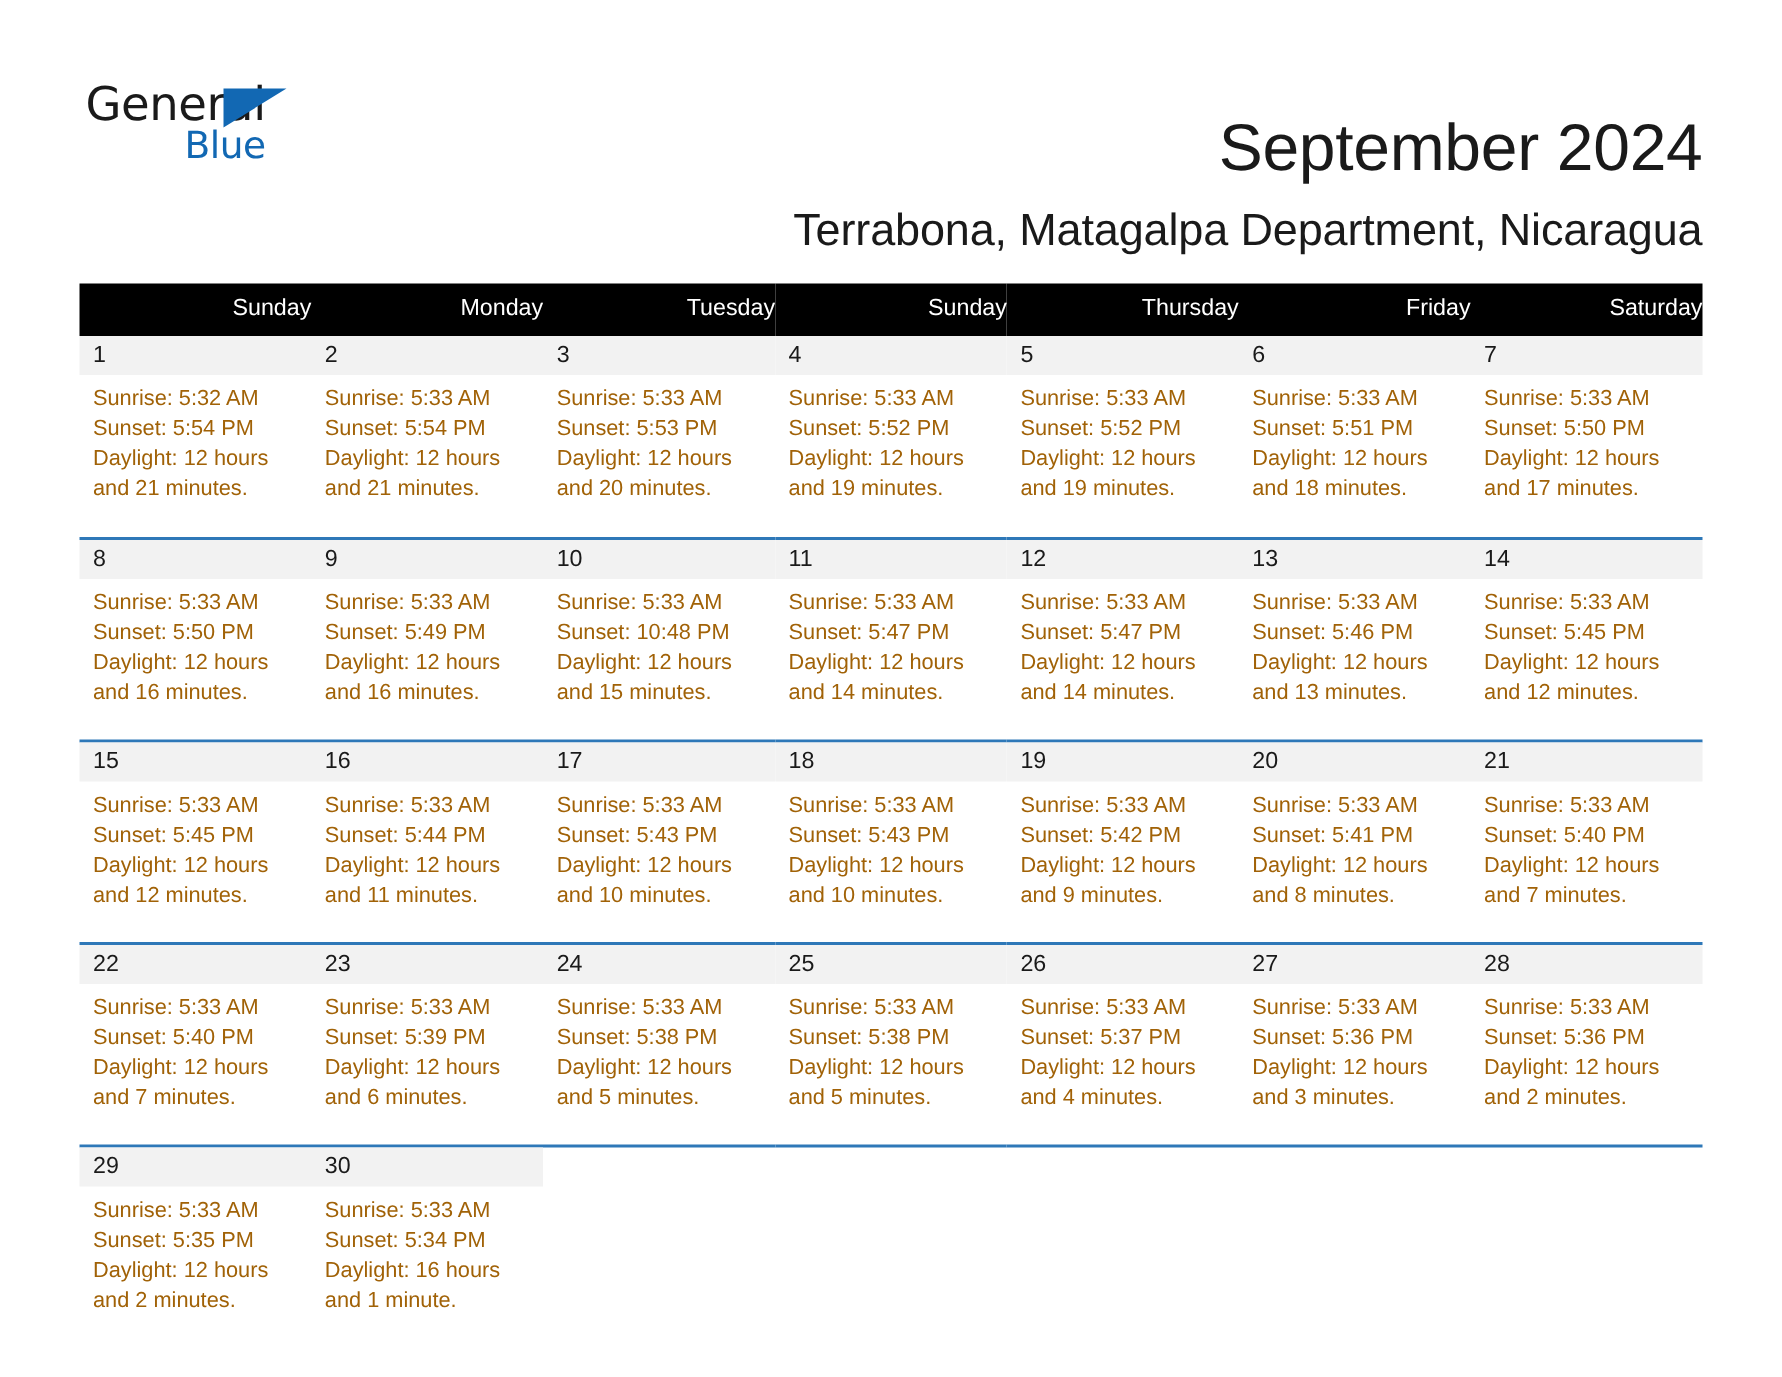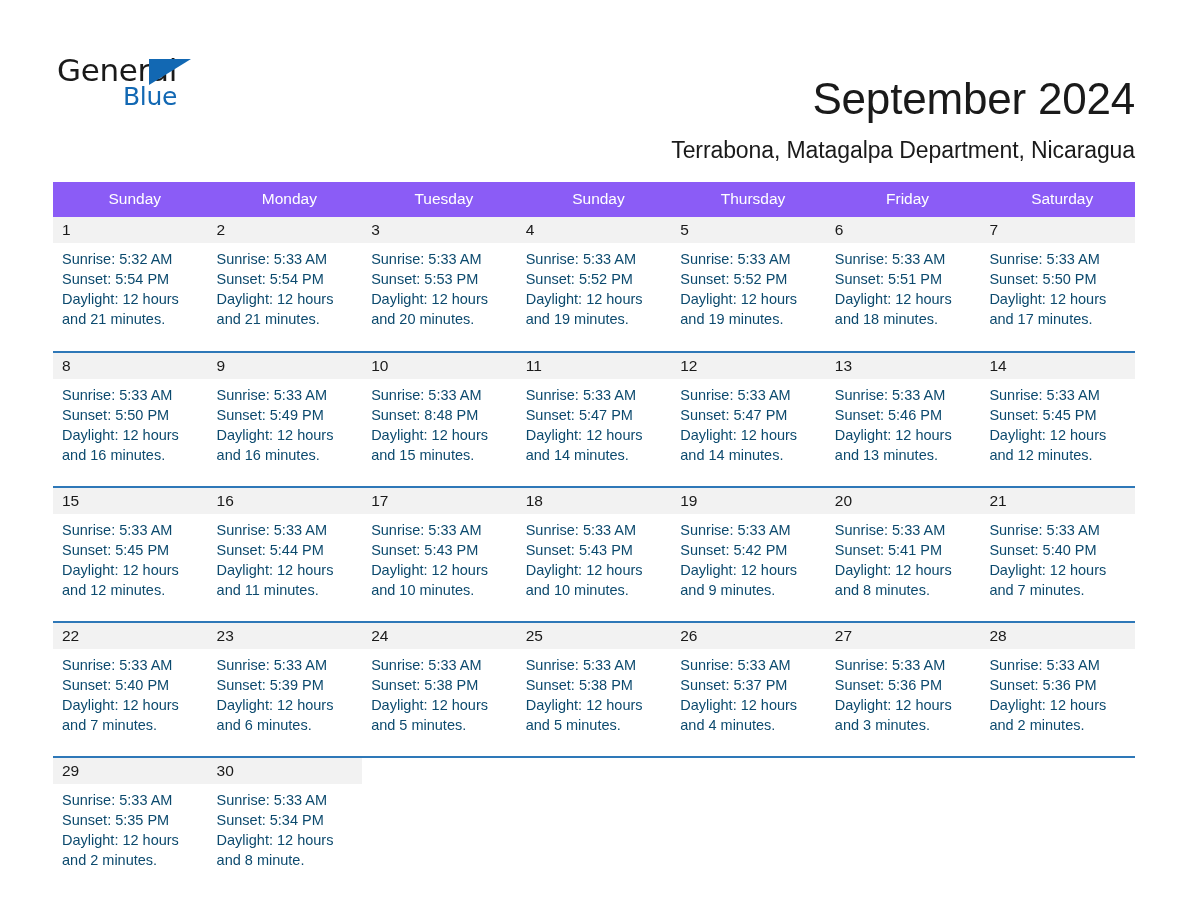--- a/index.html
+++ b/index.html
@@ -73,42 +73,42 @@
   }
   .month-title {
     font-size: 44px;
     font-weight: 400;
     color: #1a1a1a;
     line-height: 1.15;
     letter-spacing: -0.2px;
     margin-top: 28px;
   }
   .location-title {
-    font-size: 23px;
+    font-size: 30px;
     font-weight: 400;
     color: #1a1a1a;
     margin-top: 12px;
     letter-spacing: -0.1px;
   }
 
   
   .calendar {
     margin-top: 18px;
     width: 1082px;
     border-collapse: collapse;
     table-layout: fixed;
   }
   .calendar col { width: 154.5px; }
 
   thead th {
-    background: #8b5cf6;
+    background: #000000;
     color: #ffffff;
     font-size: 15.5px;
     font-weight: 400;
-    text-align: center;
+    text-align: right;
     padding: 8px 0 9px 9px;
     height: 32px;
     vertical-align: middle;
   }
 
   tbody tr.week-row > td {
     vertical-align: top;
     padding: 0;
     border-top: 2px solid #2e78b8;
     height: 135px;
@@ -125,21 +125,21 @@
     color: #1a1a1a;
     padding: 4px 0 5px 9px;
     height: 26px;
     line-height: 17px;
   }
   .cell.blank .daynum { background: transparent; }
   .info {
     padding: 6px 9px 0 9px;
     font-size: 14.5px;
     line-height: 20px;
-    color: #0c4a6e;
+    color: #a16207;
   }
   .info div { white-space: nowrap; }
   .info .daylight { white-space: normal; }
 </style>
 </head>
 <body>
 
 <div class="page">
 
   <div class="header">
@@ -270,21 +270,21 @@
                 <div>Sunset: 5:49 PM</div>
                 <div class="daylight">Daylight: 12 hours and 16 minutes.</div>
               </div>
             </div>
           </td>
           <td>
             <div class="cell">
               <div class="daynum">10</div>
               <div class="info">
                 <div>Sunrise: 5:33 AM</div>
-                <div>Sunset: 8:48 PM</div>
+                <div>Sunset: 10:48 PM</div>
                 <div class="daylight">Daylight: 12 hours and 15 minutes.</div>
               </div>
             </div>
           </td>
           <td>
             <div class="cell">
               <div class="daynum">11</div>
               <div class="info">
                 <div>Sunrise: 5:33 AM</div>
                 <div>Sunset: 5:47 PM</div>
@@ -477,21 +477,21 @@
                 <div class="daylight">Daylight: 12 hours and 2 minutes.</div>
               </div>
             </div>
           </td>
           <td>
             <div class="cell">
               <div class="daynum">30</div>
               <div class="info">
                 <div>Sunrise: 5:33 AM</div>
                 <div>Sunset: 5:34 PM</div>
-                <div class="daylight">Daylight: 12 hours and 8 minute.</div>
+                <div class="daylight">Daylight: 16 hours and 1 minute.</div>
               </div>
             </div>
           </td>
           <td>
             <div class="cell blank">
               <div class="daynum" style="background: transparent;"></div>
             </div>
           </td>
           <td>
             <div class="cell blank">

